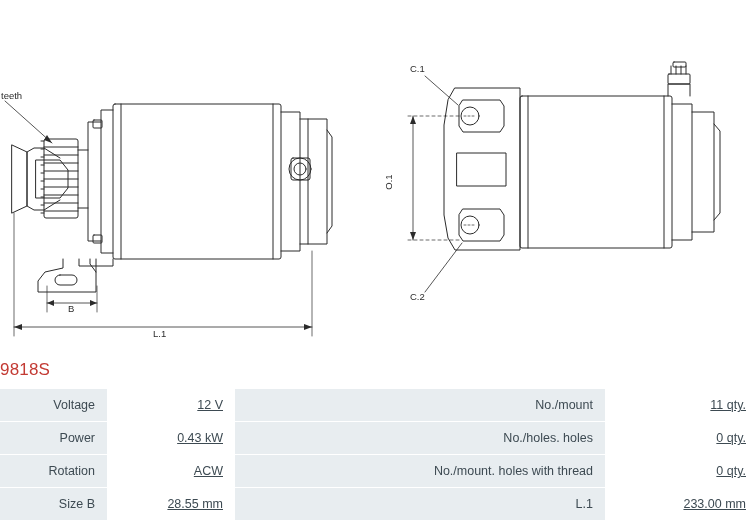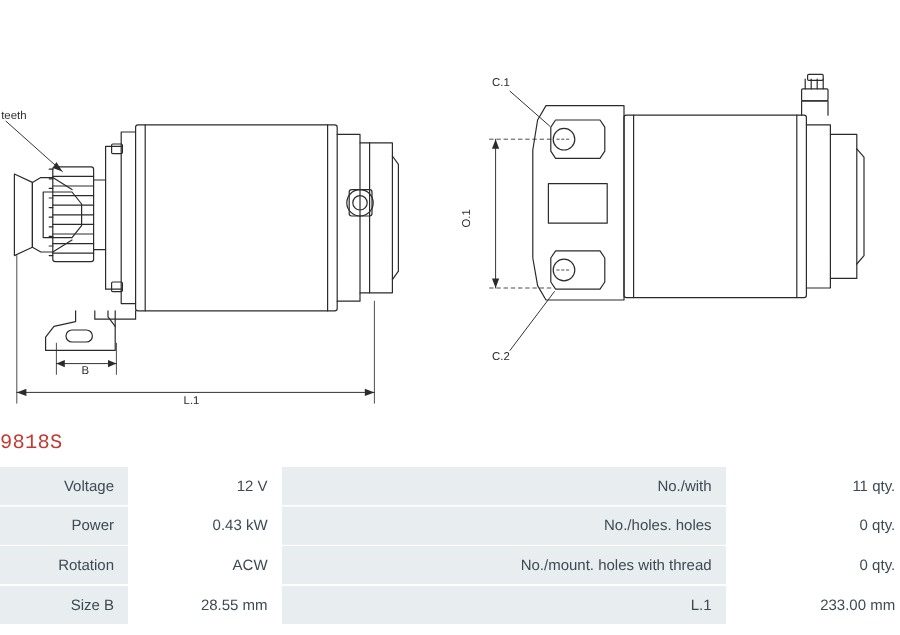--- a/index.html
+++ b/index.html
@@ -27,21 +27,21 @@
   }
   .drawing svg { display: block; }
 
   
   .part-title {
     position: absolute;
     left: 0;
     top: 360px;
     font-size: 17px;
     color: #c33a33;
-    font-family: Liberation Mono, monospace;
+    font-family: Liberation Sans, sans-serif;
     letter-spacing: 0.2px;
     white-space: nowrap;
   }
 
   
   .spec-table {
     position: absolute;
     left: -8px;
     top: 389px;
     width: 766px;
@@ -60,20 +60,21 @@
   }
   .lbl {
     background: #e8edf0;
     text-align: right;
     color: #3d4a52;
   }
   .val {
     background: #ffffff;
     text-align: right;
     color: #3d4a52;
+    text-decoration: underline;
   }
   .col-a { width: 115px; }
   .col-b { width: 128px; }
   .col-c { width: 370px; }
   .col-d { width: 153px; }
 
   
   .dim-text {
     font-family: "Liberation Sans", sans-serif;
     font-size: 9.5px;
@@ -191,21 +192,21 @@
     <colgroup>
       <col class="col-a">
         <col class="col-b">
         <col class="col-c">
         <col class="col-d">
     </colgroup>
     <tbody>
       <tr>
         <td class="lbl">Voltage</td>
         <td class="val">12 V</td>
-        <td class="lbl">No./with</td>
+        <td class="lbl">No./mount</td>
         <td class="val">11 qty.</td>
       </tr>
       <tr>
         <td class="lbl">Power</td>
         <td class="val">0.43 kW</td>
         <td class="lbl">No./holes. holes</td>
         <td class="val">0 qty.</td>
       </tr>
       <tr>
         <td class="lbl">Rotation</td>

